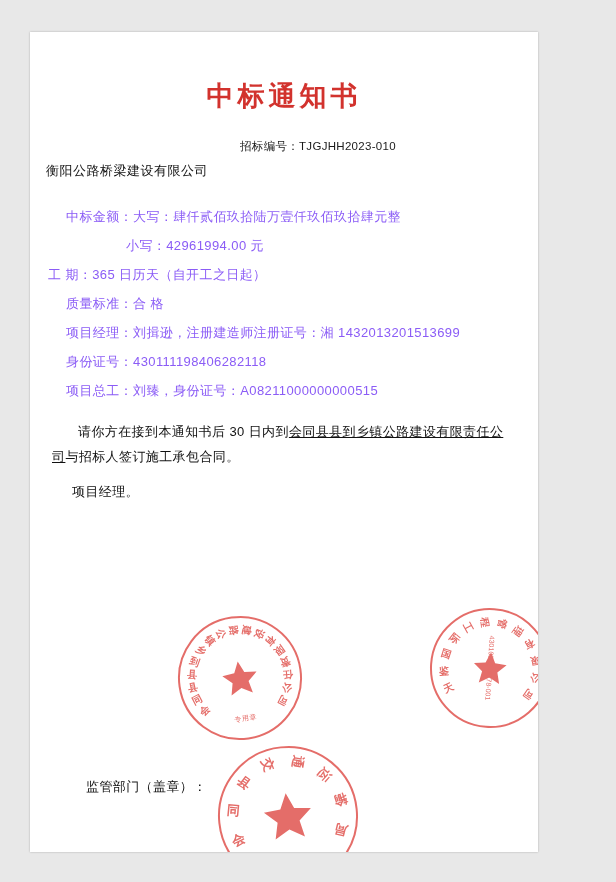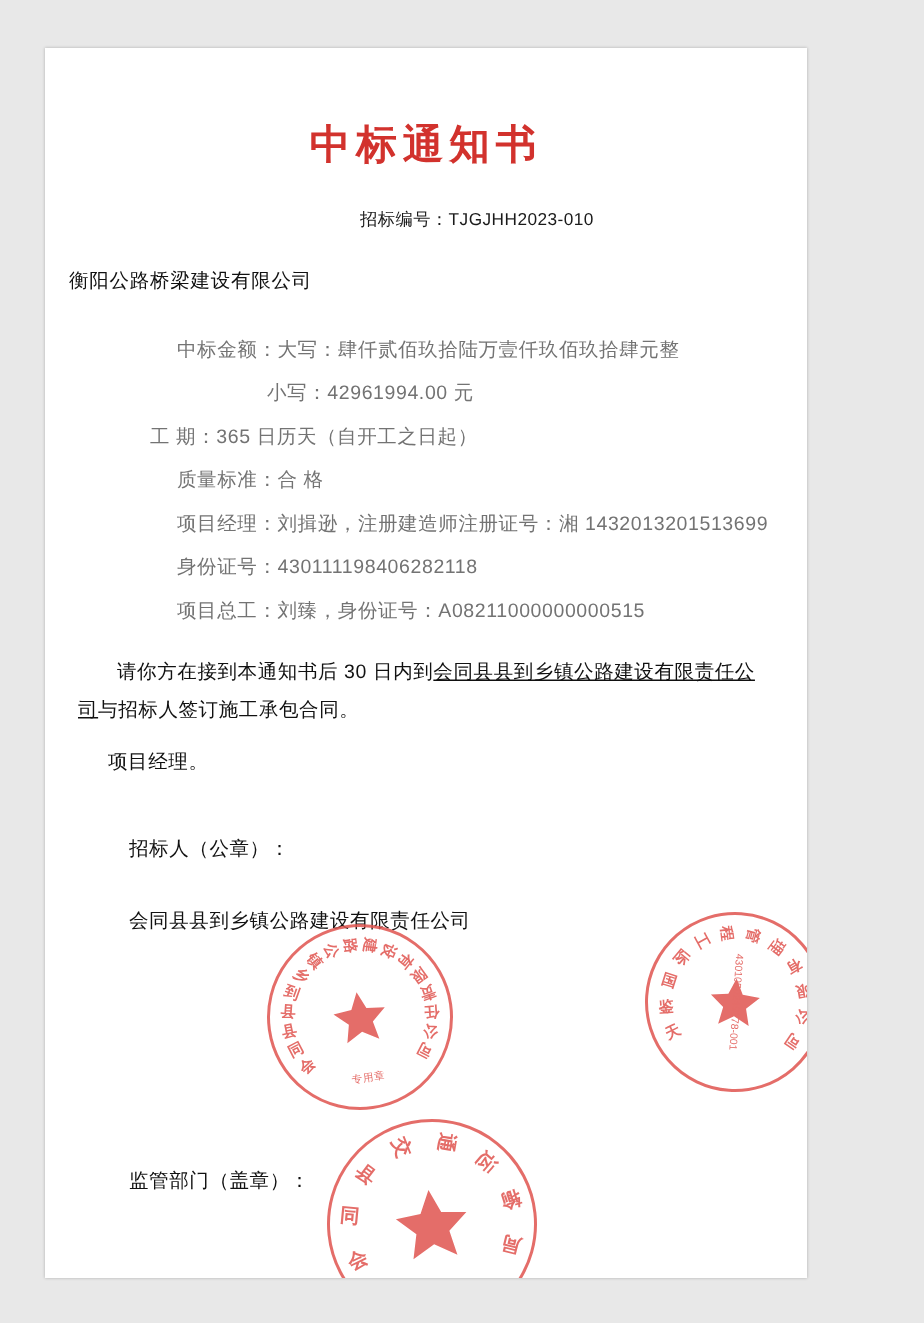--- a/index.html
+++ b/index.html
@@ -49,41 +49,41 @@
     color: #1a1a1a;
     margin-top: 25px;
     letter-spacing: 0.3px;
     padding-left: 40px;
     margin-left: 28px;
   }
 
   .addressee {
     font-size: 13px;
     color: #111;
-    margin-top: 24px;
+    margin-top: 8px;
     padding-left: 16px;
     letter-spacing: 0.5px;
   }
 
   .para {
     font-size: 13px;
     color: #111;
     line-height: 25px;
     margin-top: 13px;
     padding: 0 22px 0 16px;
     text-align: justify;
     text-indent: 26px;
     letter-spacing: 0.4px;
   }
 
   .fields {
     margin-top: 22px;
-    padding-left: 88px;
-    font-size: 13px;
-    color: #737373;
+    padding-left: 36px;
+    font-size: 13px;
+    color: #8b5cf6;
   }
   .field-row {
     line-height: 29px;
     letter-spacing: 0.4px;
     white-space: nowrap;
   }
   .field-row .lbl { display: inline-block; }
 
   .para2 {
     font-size: 13px;
@@ -233,24 +233,20 @@
       </div>
     </div>
 
     <div class="para2">
       <span>请你方在接到本通知书后 30 日内到</span><span class="underline">会同县县到乡镇公路建设有限责任公司</span><span>与招标人签订施工承包合同。</span>
     </div>
 
     <div class="notice-line">项目经理。</div>
 
     <div class="signblock">
-      <div class="sign-col sign-left">
-        <div>招标人（公章）：</div>
-        <div class="sign-name">会同县县到乡镇公路建设有限责任公司</div>
-      </div>
     </div>
 
     <div class="supervisor">监管部门（盖章）：</div>
 
     <div class="date">2023 年 7 月 14 日</div>
 
     <div class="stamp stamp1">
       <div class="stamp-text-ring" id="ring0">
           <span style="font-size: 10px; transform: rotate(-125deg) translate(0px, -48px) rotate(90deg) translate(-50%, -50%);">会</span>
           <span style="font-size: 10px; transform: rotate(-109.375deg) translate(0px, -48px) rotate(90deg) translate(-50%, -50%);">同</span>

